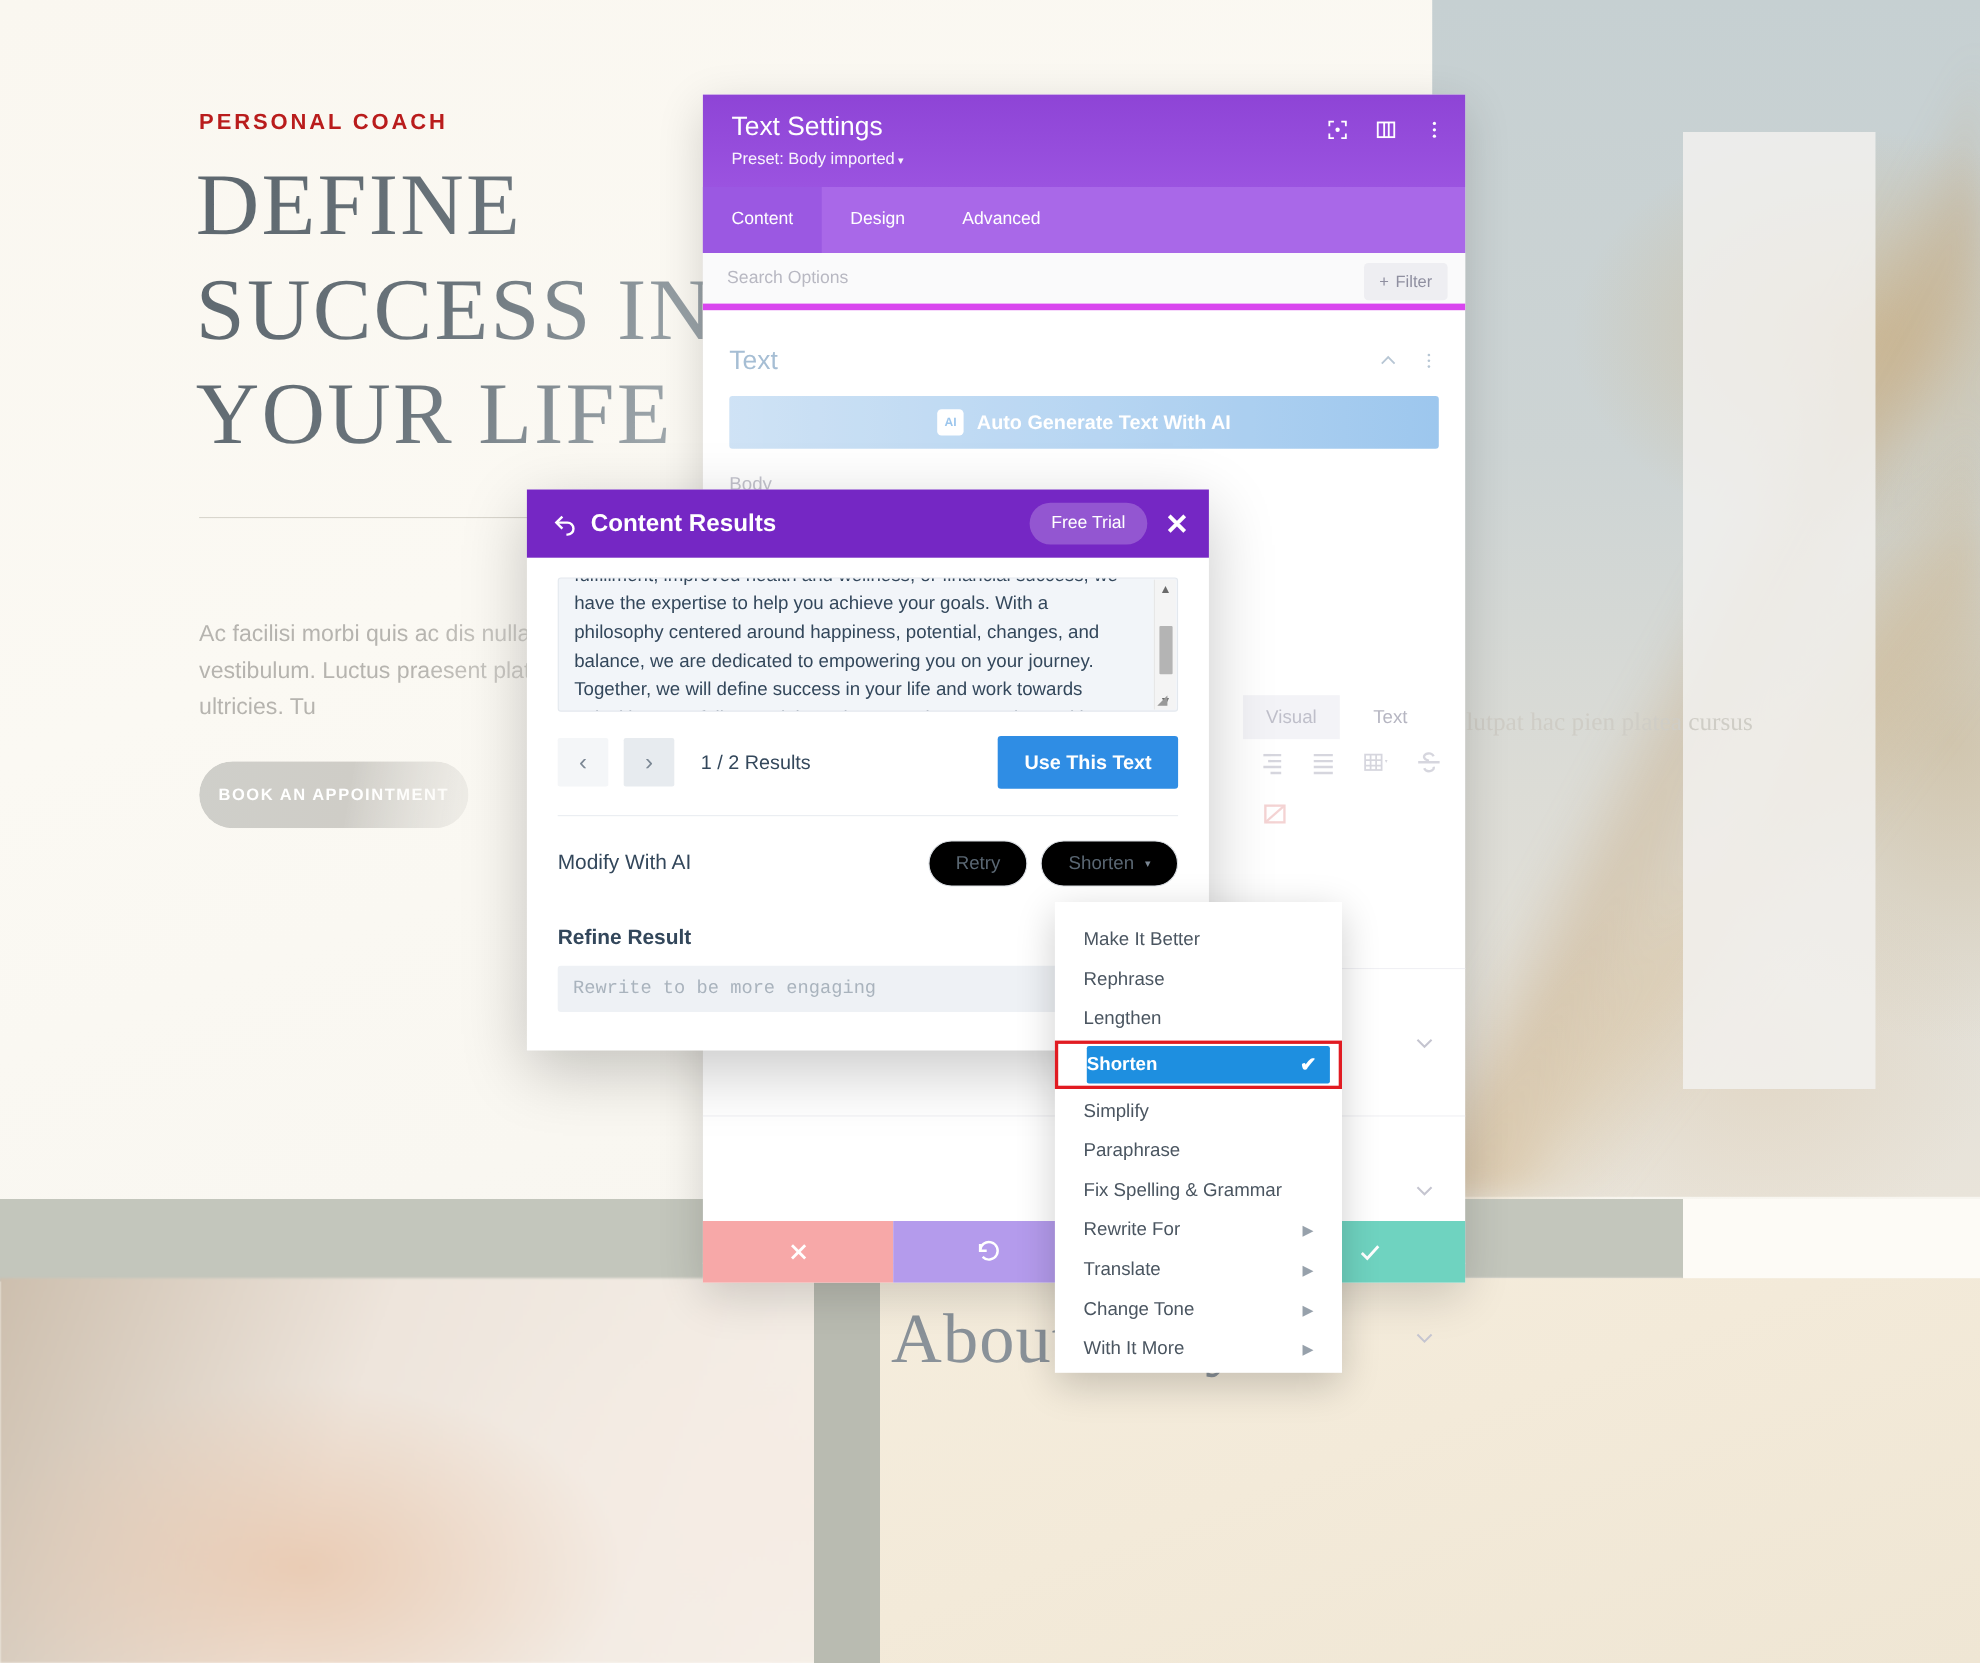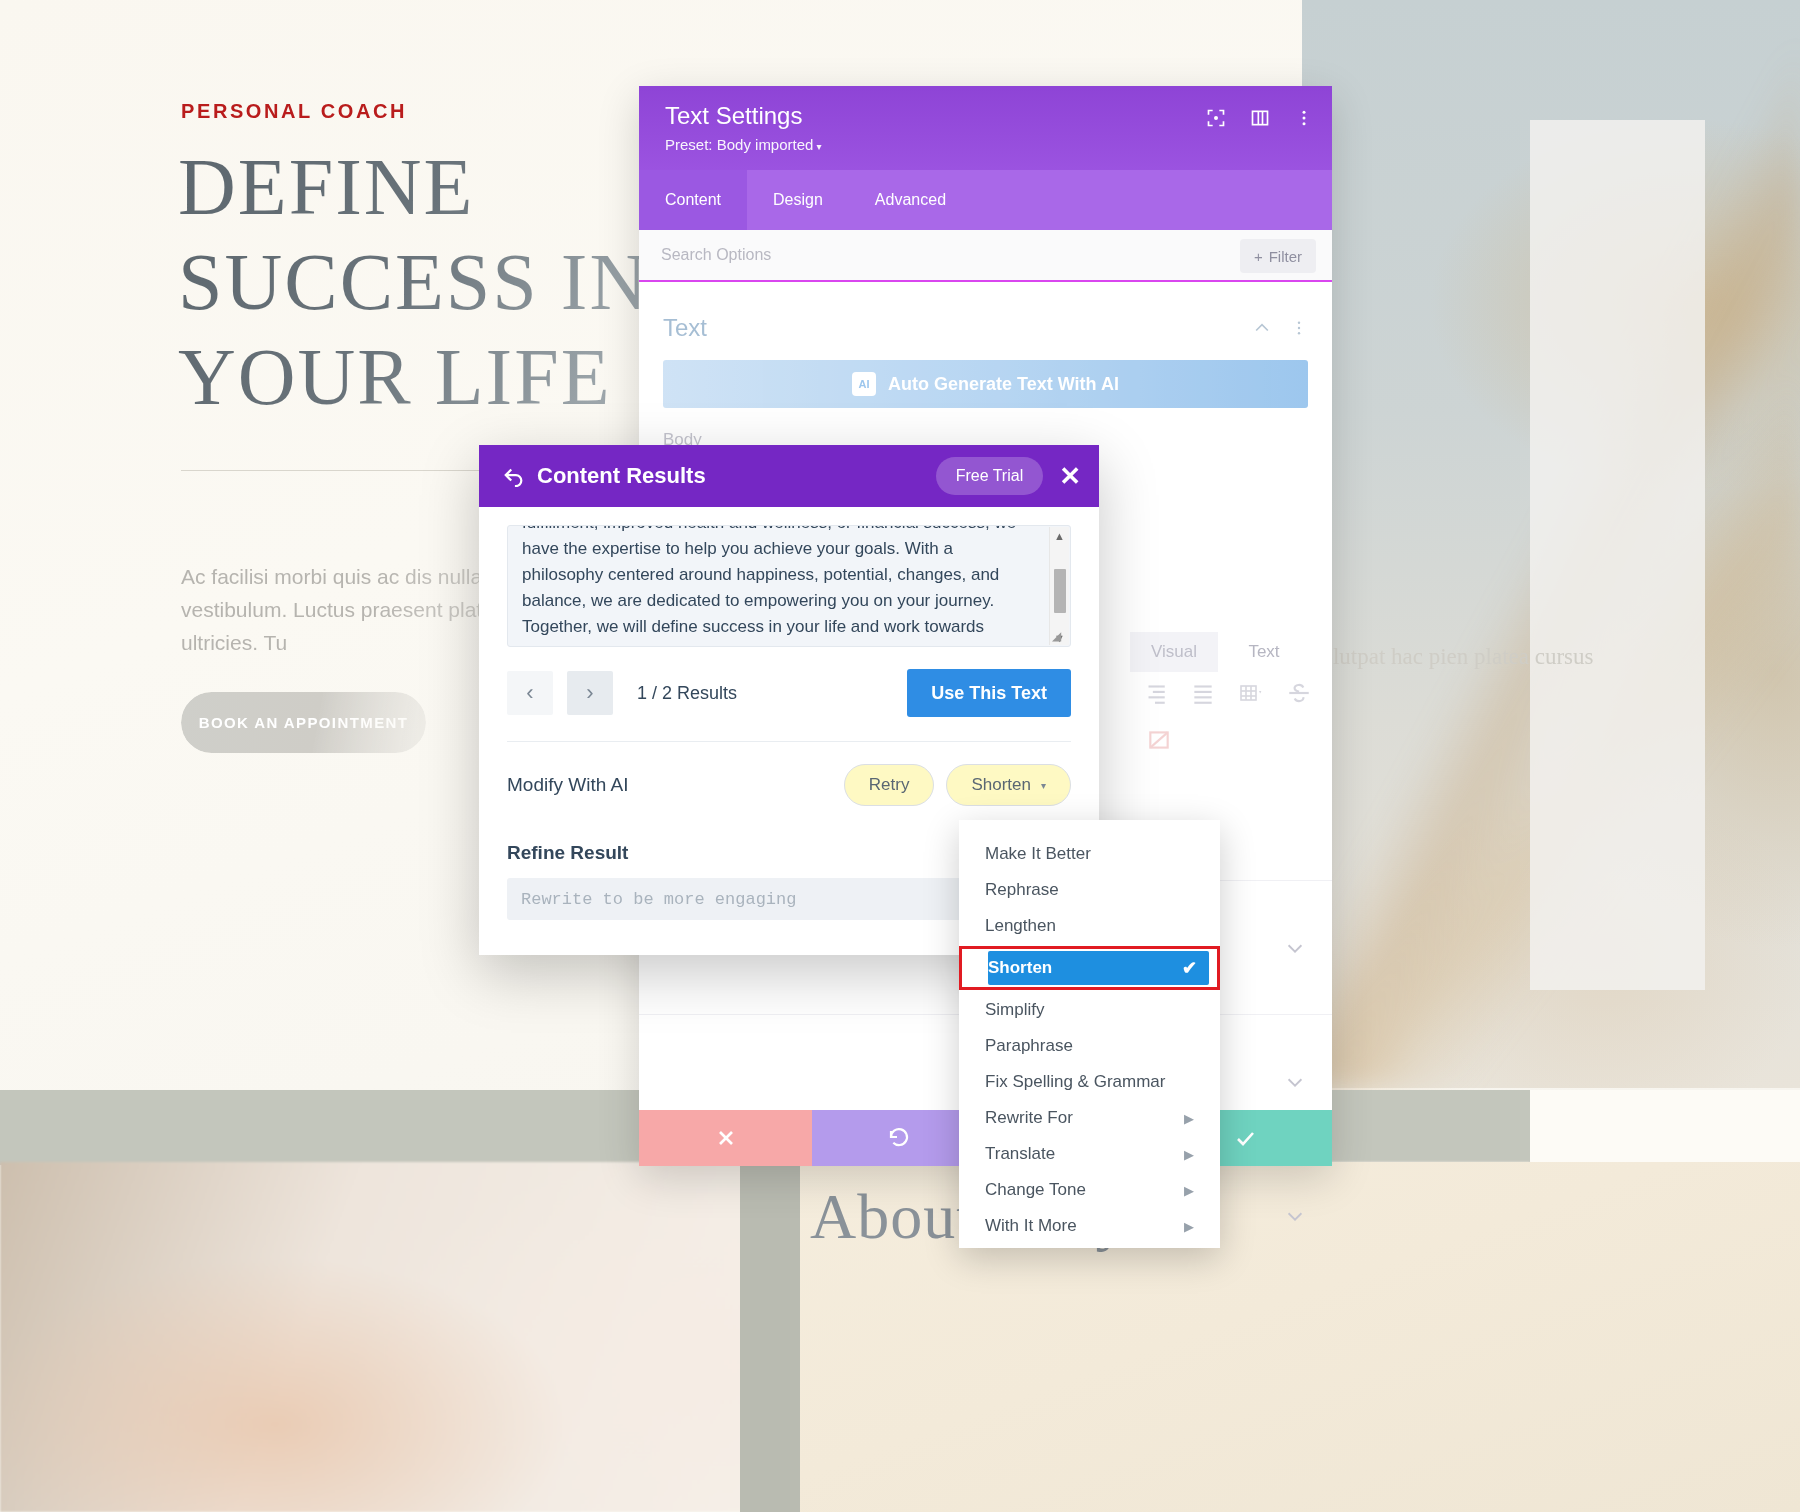--- a/index.html
+++ b/index.html
@@ -120,21 +120,21 @@
   .panel-head-icons .hi { width: 20px; height: 20px; display: block; }
   .panel-tabs {
     display: flex; height: 60px; background: #a968e8; color: #fff;
   }
   .panel-tab {
     padding: 0 26px; display: flex; align-items: center; font-size: 16px;
     cursor: pointer; background: transparent;
   }
   .panel-tab.active { background: #9b58e2; }
   .panel-search {
-    height: 52px; background: #fafafb; border-bottom: 2px solid #d946ef;
+    height: 52px; background: #fafafb; border-bottom: 6px solid #d946ef;
     display: flex; align-items: center; padding: 0 22px; position: relative;
   }
   .panel-search .ph { color: #b8b8c2; font-size: 16px; }
   .filter-btn {
     position: absolute; right: 16px; top: 9px; height: 34px; padding: 0 14px;
     border-radius: 4px; background: #eeeef2; color: #8f8fa0; font-size: 15px;
     display: flex; align-items: center; gap: 6px; border: none; cursor: pointer;
   }
   .panel-body { padding: 18px 24px 0 24px; position: relative; }
   .section-row {
@@ -261,21 +261,21 @@
   }
   .cr-divider { margin-top: 24px; height: 1px; background: #e9edf1; }
 
   .modify-row {
     display: flex; align-items: center; margin-top: 22px;
   }
   .modify-label { font-size: 19px; color: #33475b; }
   .modify-btns { margin-left: auto; display: flex; gap: 12px; }
   .pill-btn {
     height: 42px; padding: 0 24px; border-radius: 21px; border: 1px solid #dbdfe4;
-    background: #fef9c3; color: #5a6773; font-size: 17px; cursor: pointer;
+    background: #000000; color: #5a6773; font-size: 17px; cursor: pointer;
     display: flex; align-items: center; gap: 10px;
   }
   .pill-btn .caret { font-size: 10px; color: #7b8794; }
 
   .refine-label { margin-top: 36px; font-size: 19px; font-weight: 700; color: #33475b; }
   .refine-row { display: flex; gap: 10px; margin-top: 14px; }
   .refine-input {
     flex: 1; height: 42px; border: none; background: #eef1f5; border-radius: 3px;
     padding: 0 14px; font-size: 17px; color: #33475b;
     font-family: Liberation Mono, monospace;

